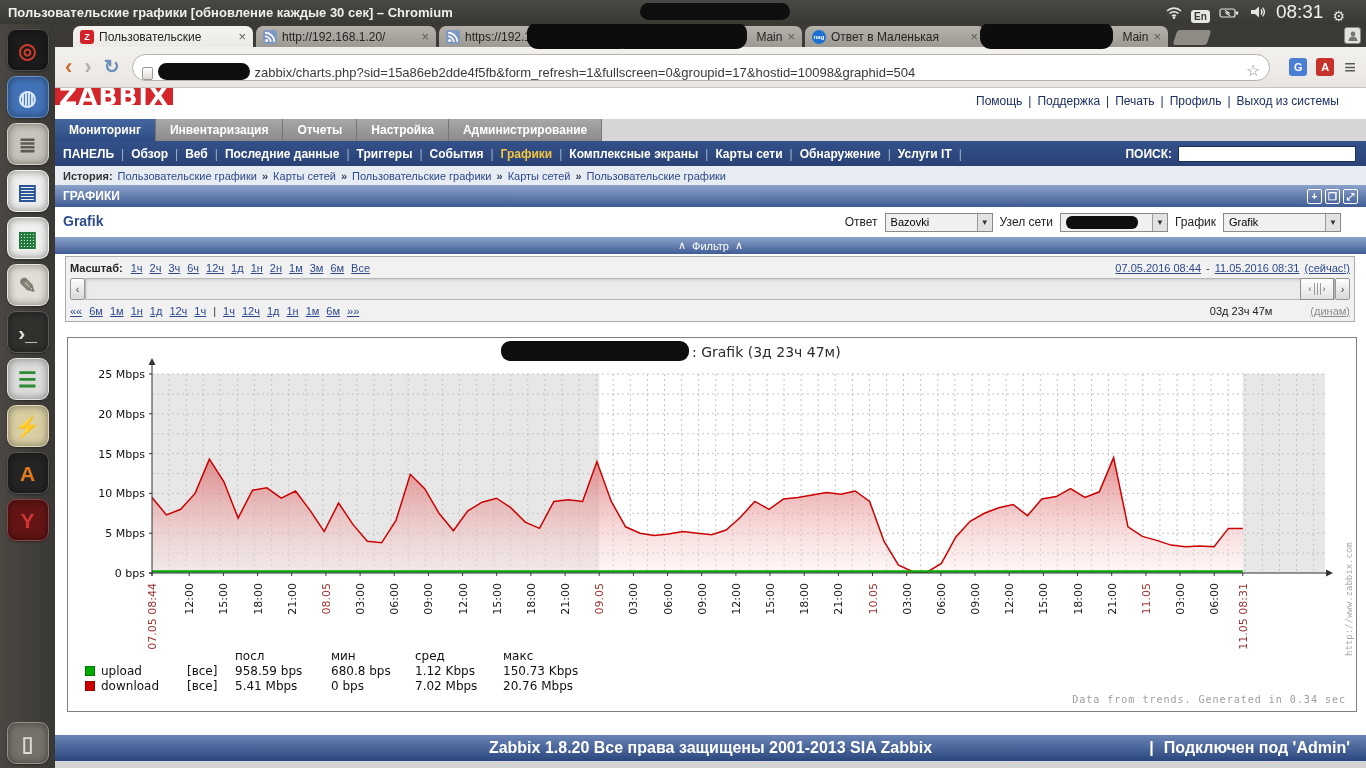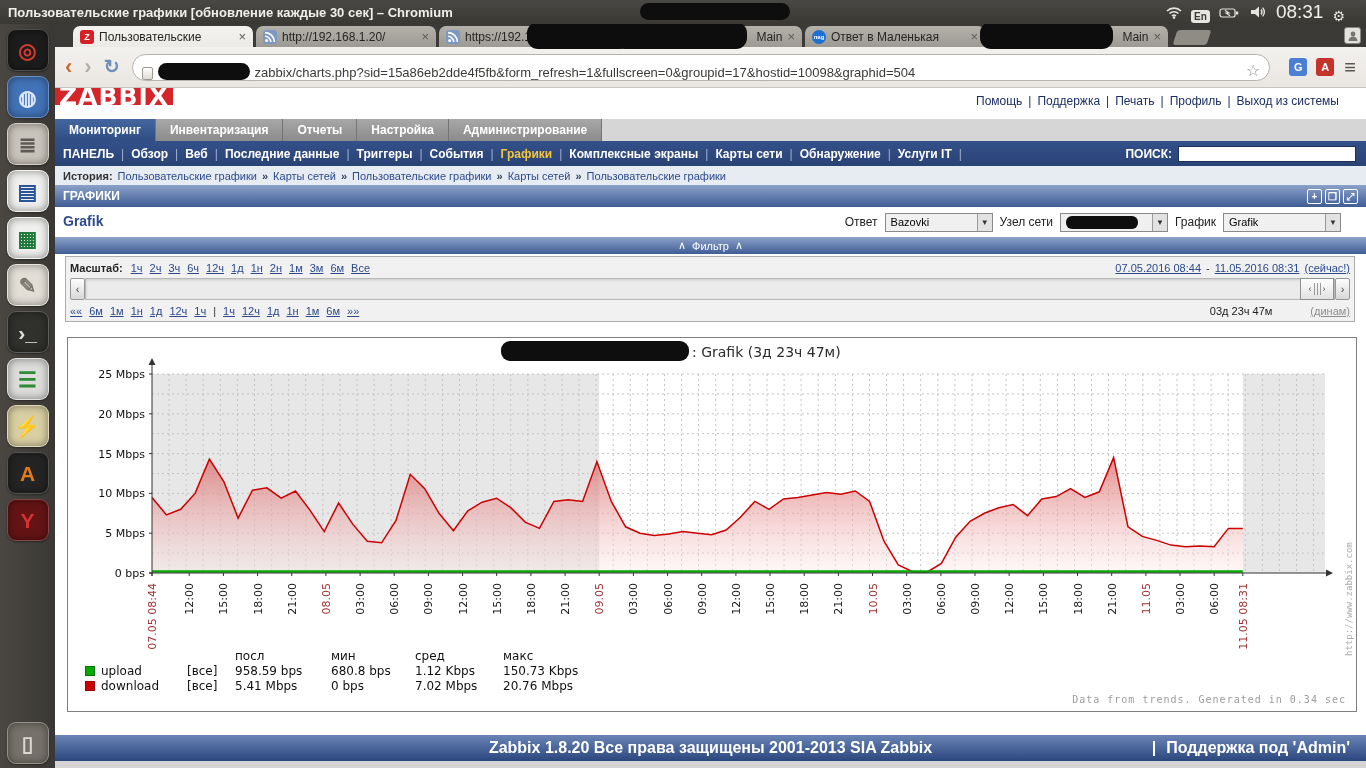--- a/index.html
+++ b/index.html
@@ -568,17 +568,17 @@
         <div class="lgc num">20.76 Mbps</div>
       </div>
     <div id="footnote">Data from trends. Generated in 0.34 sec</div>
     <div id="watermark">http://www.zabbix.com</div>
   </div>
 
   <div id="zfooter">
     <span id="footer-center">Zabbix 1.8.20 Все права защищены 2001-2013 SIA Zabbix</span>
     <span id="footer-right">
       <span>|</span>
-      <span>Поддержка под 'Admin'</span>
+      <span>Подключен под 'Admin'</span>
     </span>
   </div>
   <div id="bottom-strip"></div>
 </div>
 
 </body></html>

